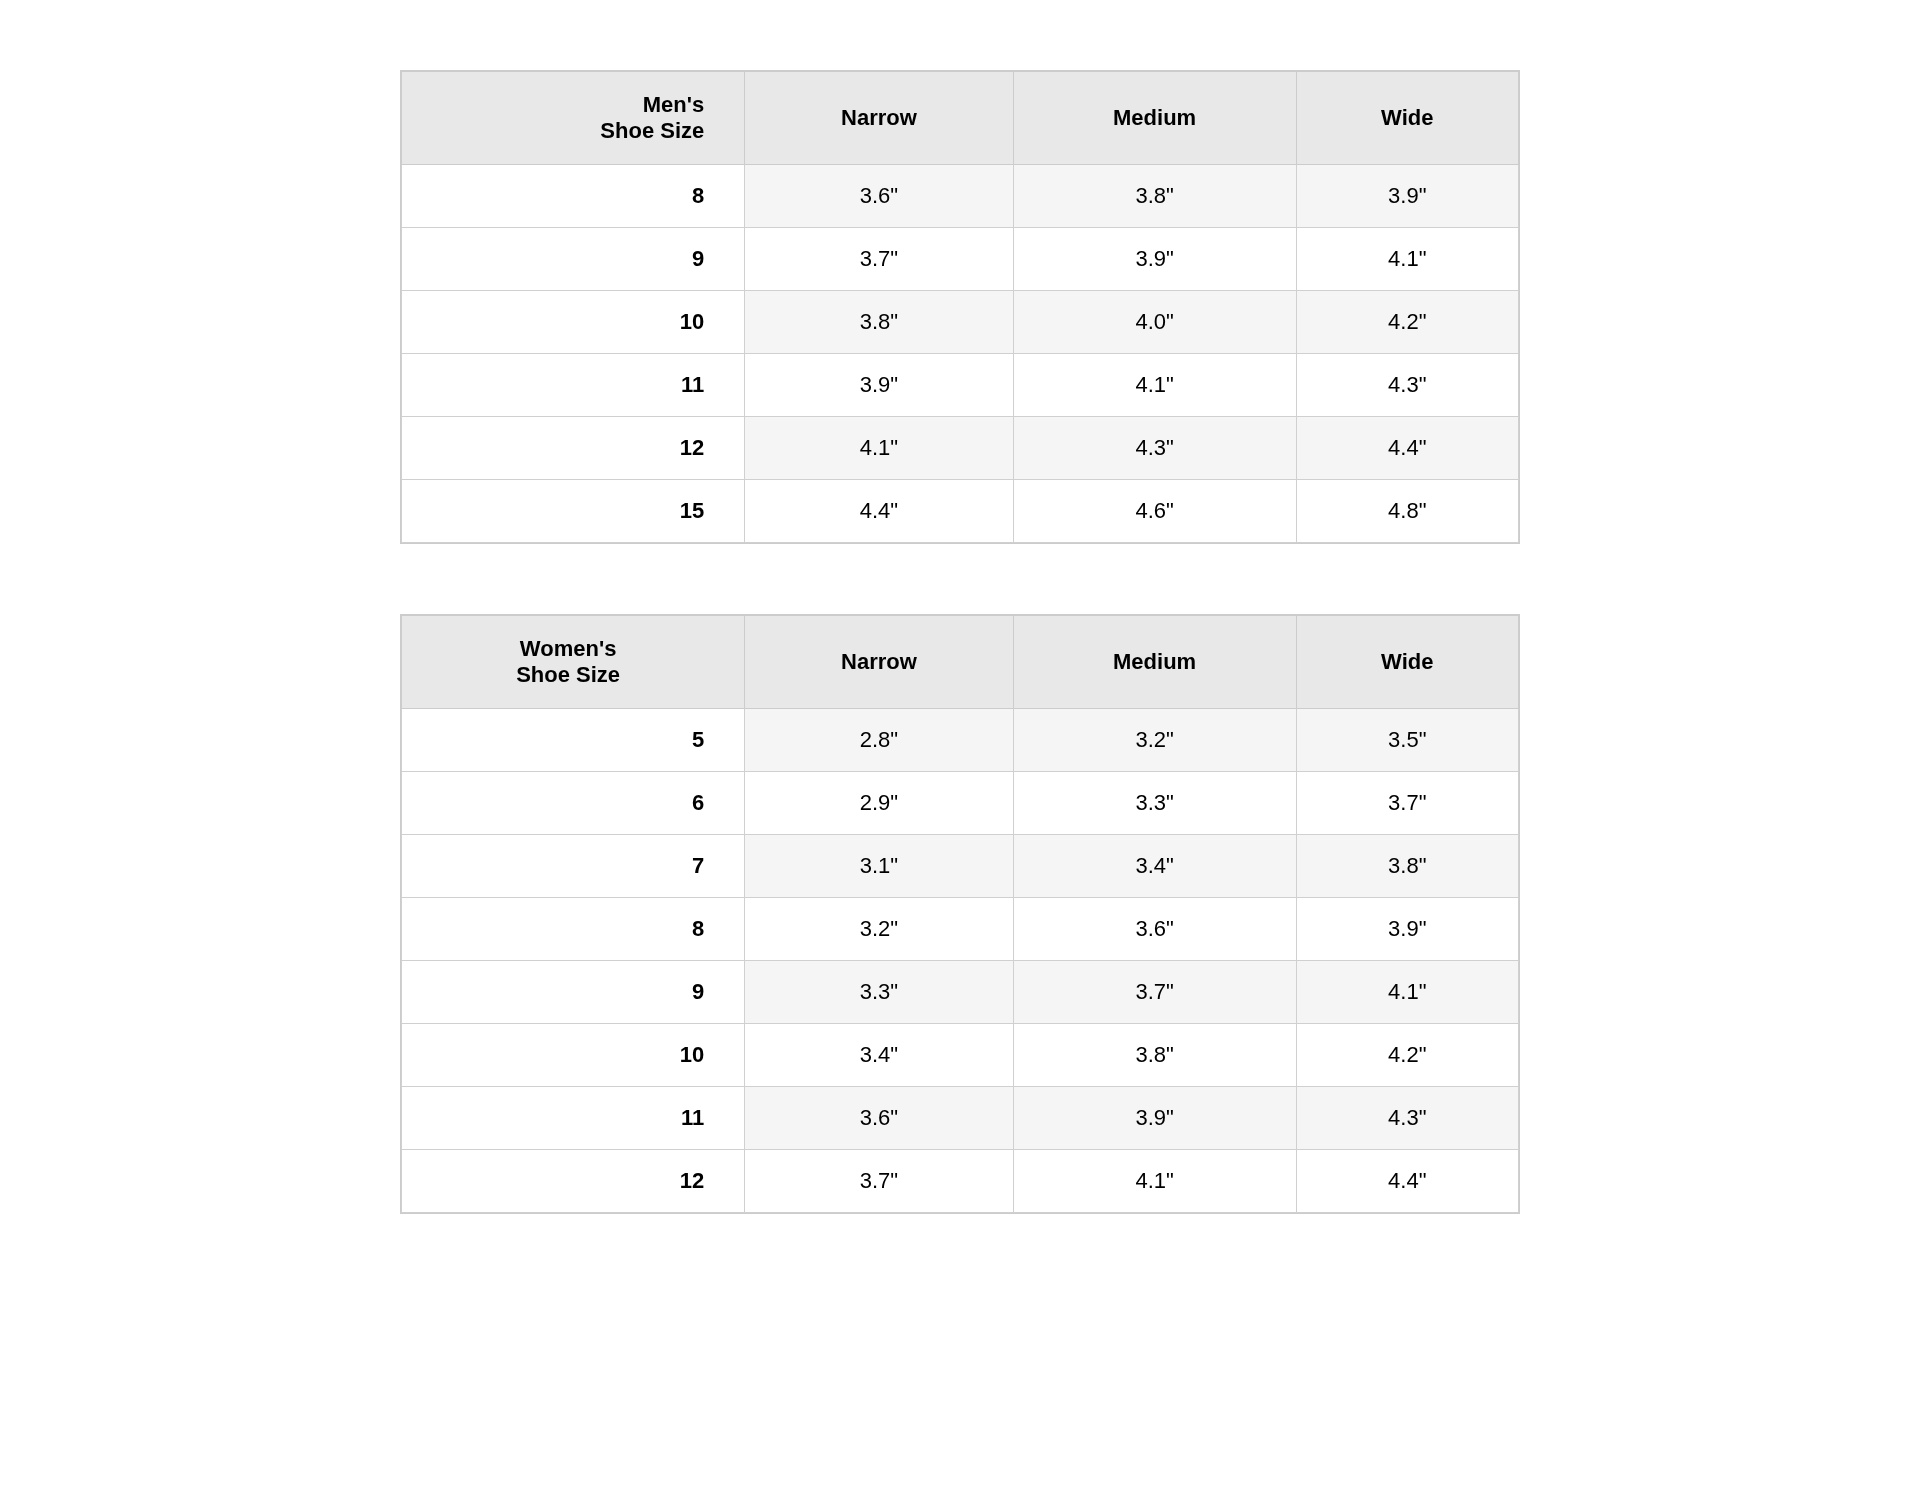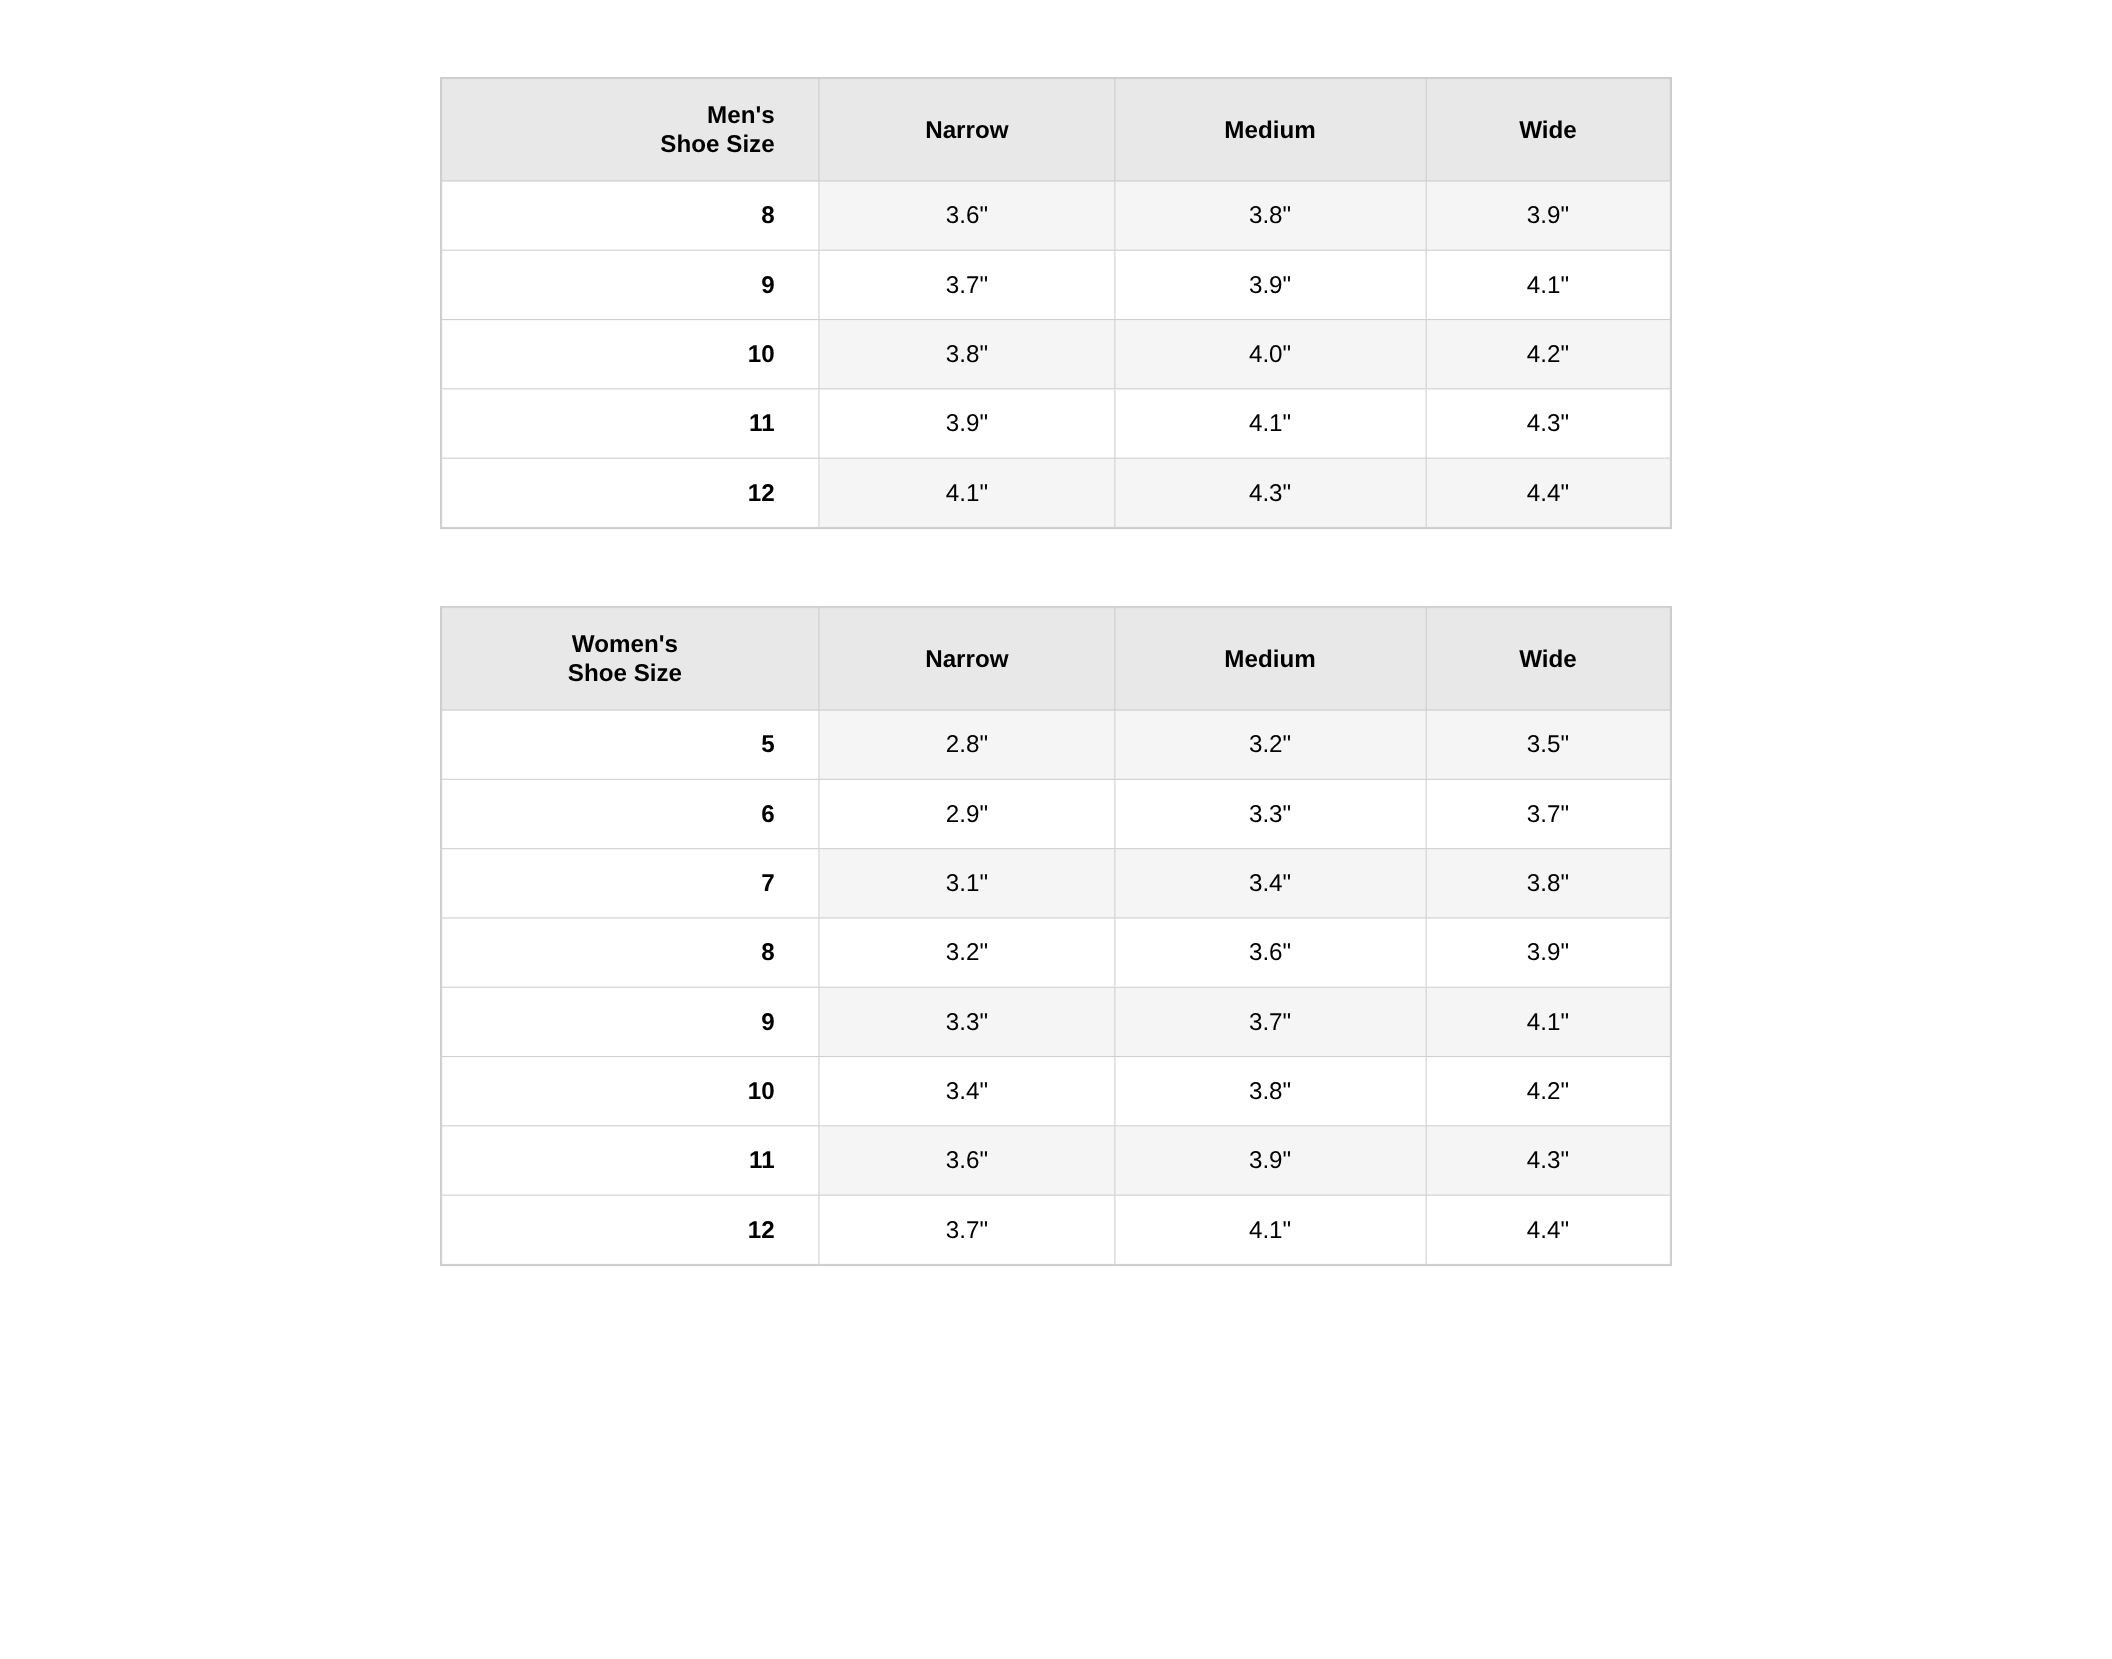--- a/index.html
+++ b/index.html
@@ -112,20 +112,26 @@
       <td>3.9"</td>
       <td>4.1"</td>
       <td>4.3"</td>
     </tr>
         <tr>
       <td>12</td>
       <td>4.1"</td>
       <td>4.3"</td>
       <td>4.4"</td>
     </tr>
+        <tr>
+      <td>15</td>
+      <td>4.4"</td>
+      <td>4.6"</td>
+      <td>4.8"</td>
+    </tr>
       </tbody>
   </table>
 </div>
 
 <div class="table-container">
   <table>
     <thead>
       <tr>
         <th style="white-space: pre-line; text-align: center;">Women's
 Shoe Size</th>

